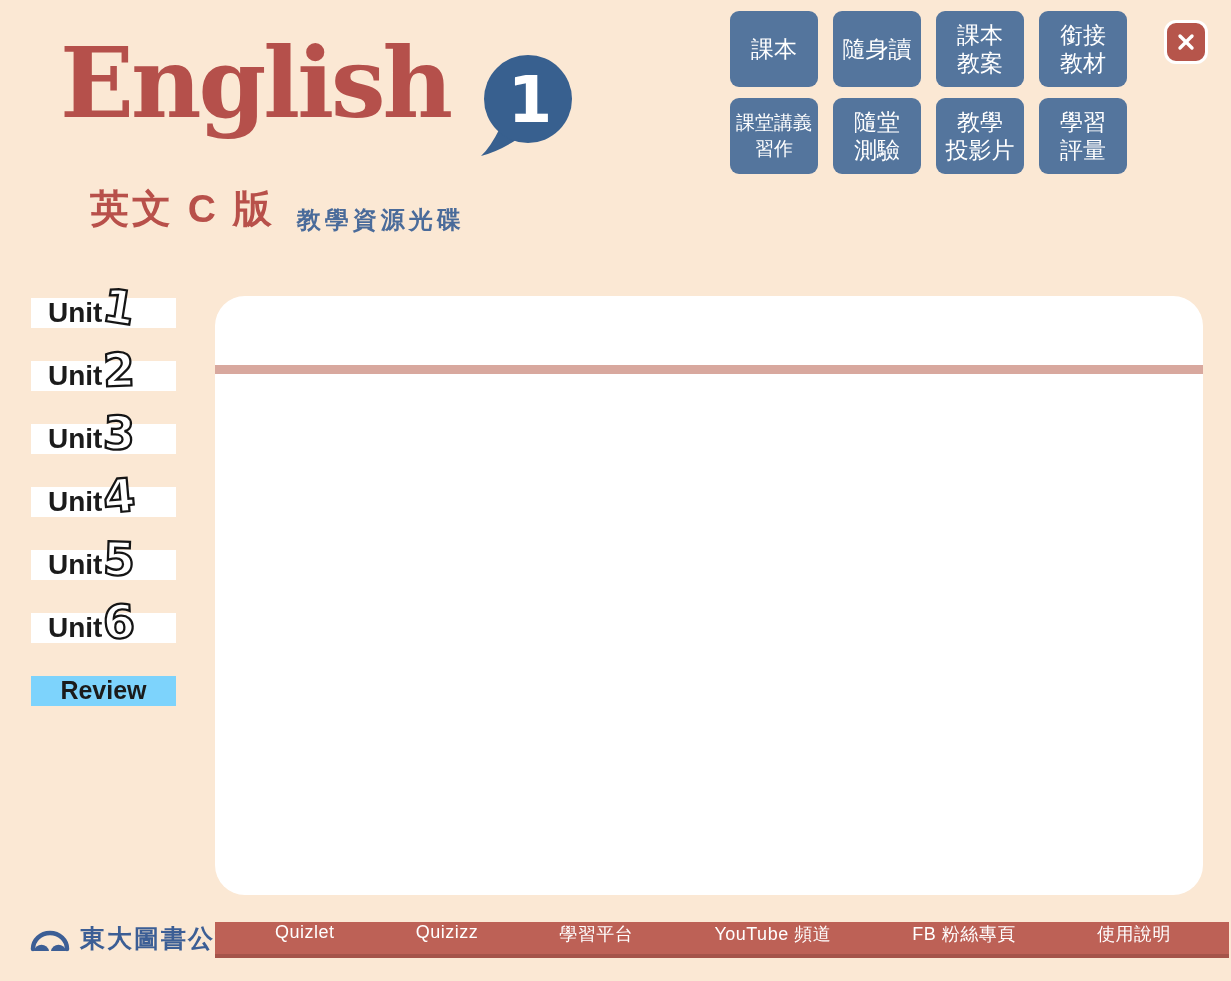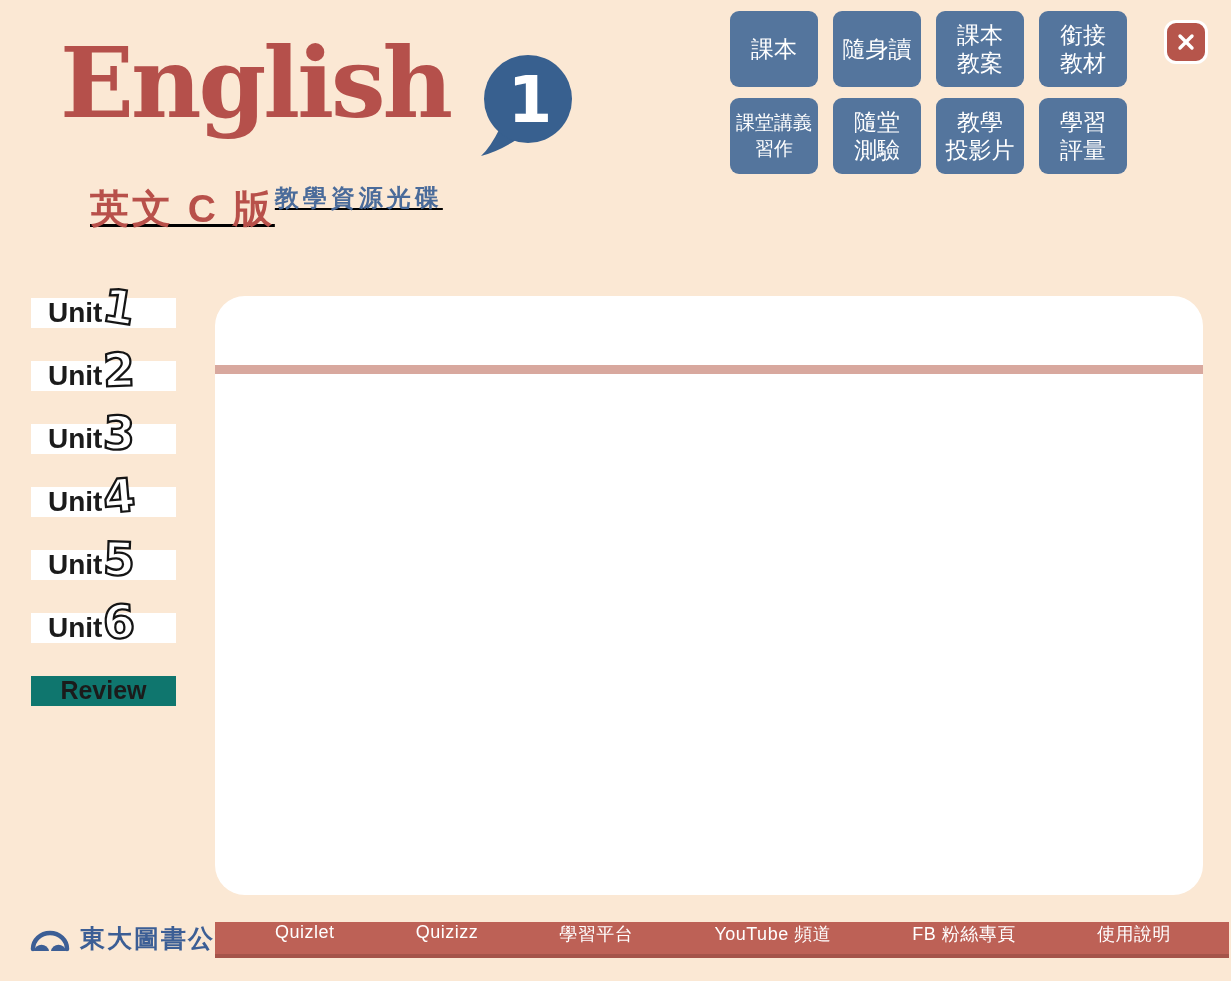--- a/index.html
+++ b/index.html
@@ -17,21 +17,21 @@
 
   
   .logo-title{
     position:absolute;left:60px;top:30px;
     font-family:"DejaVu Serif","Liberation Serif",serif;
     font-weight:bold;font-size:97px;line-height:1.1;letter-spacing:-3px;
     color:var(--logo_red);
   }
   .badge{position:absolute;left:474px;top:50px;width:104px;height:116px;}
   .subtitle-row{
-    position:absolute;left:90px;top:182px;display:flex;align-items:flex-start;text-decoration:underline;
+    position:absolute;left:90px;top:182px;display:flex;align-items:flex-end;gap:22px;
   }
   .subtitle-red{font-size:39px;font-weight:bold;color:var(--subtitle_red);letter-spacing:3px;}
   .subtitle-blue{font-size:24px;font-weight:bold;color:var(--subtitle_blue);letter-spacing:4px;}
 
   
   .close-button{
     position:absolute;left:1164px;top:20px;width:44px;height:44px;
     background:var(--close_red);border:3px solid #fff;border-radius:12px;
     display:flex;align-items:center;justify-content:center;cursor:pointer;
   }
@@ -66,21 +66,21 @@
     font-size:46px;line-height:0.95;color:#fff;
     -webkit-text-stroke:2.3px #151515;
   }
   .unit-item:nth-child(1) .unit-number{transform:rotate(9deg);}
   .unit-item:nth-child(2) .unit-number{transform:rotate(-2deg);}
   .unit-item:nth-child(3) .unit-number{transform:rotate(2deg);}
   .unit-item:nth-child(4) .unit-number{transform:rotate(-5deg);}
   .unit-item:nth-child(5) .unit-number{transform:rotate(2deg);}
   .unit-item:nth-child(6) .unit-number{transform:rotate(-3deg);}
   .review-item{
-    width:145px;height:30px;background:#0f766e;margin-top:32px;
+    width:145px;height:30px;background:#7dd3fc;margin-top:32px;
     text-align:center;line-height:29px;font-size:25px;font-weight:bold;
     color:var(--text_dark);cursor:pointer;
   }
 
   
   .main-panel{
     position:absolute;left:215px;top:296px;width:988px;height:599px;
     background:var(--panel);border-radius:30px;
   }
   .panel-line{

